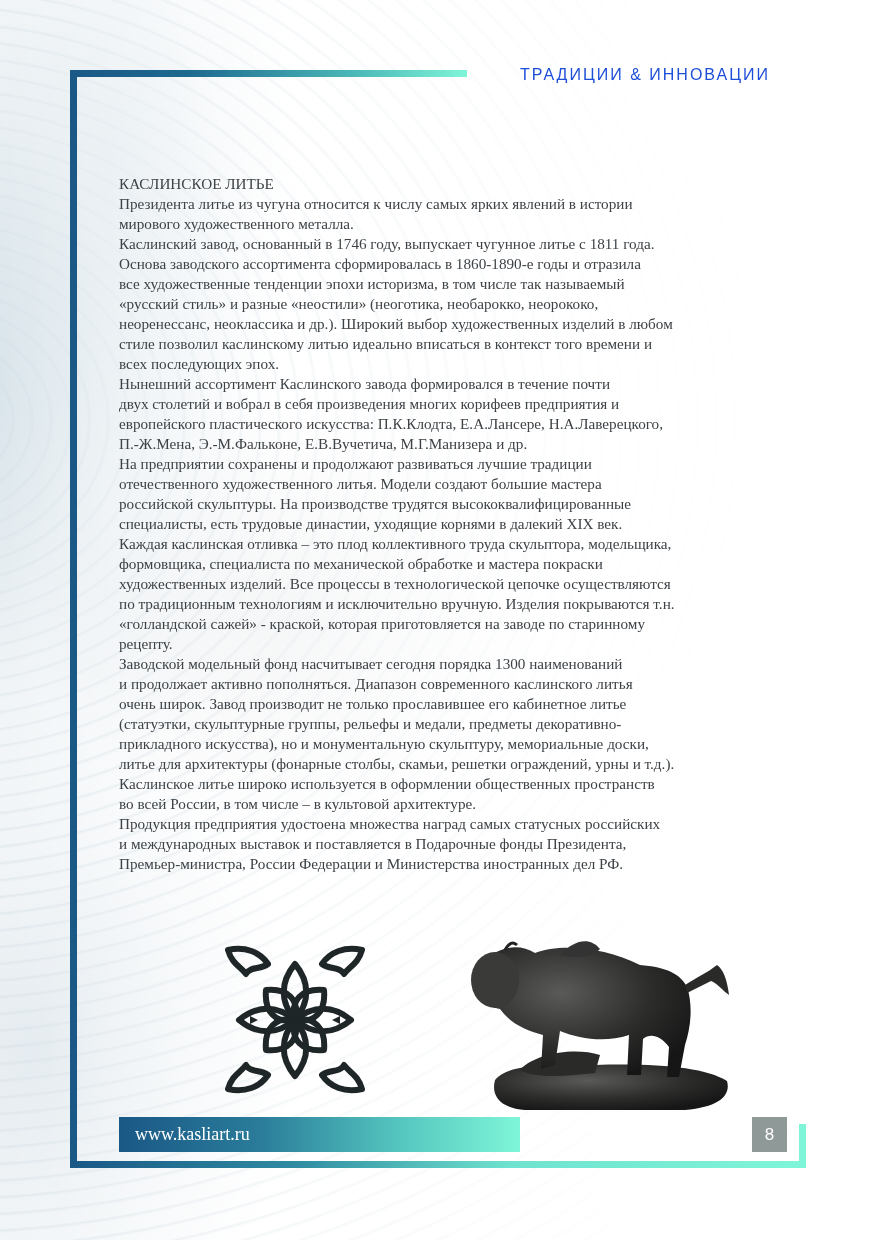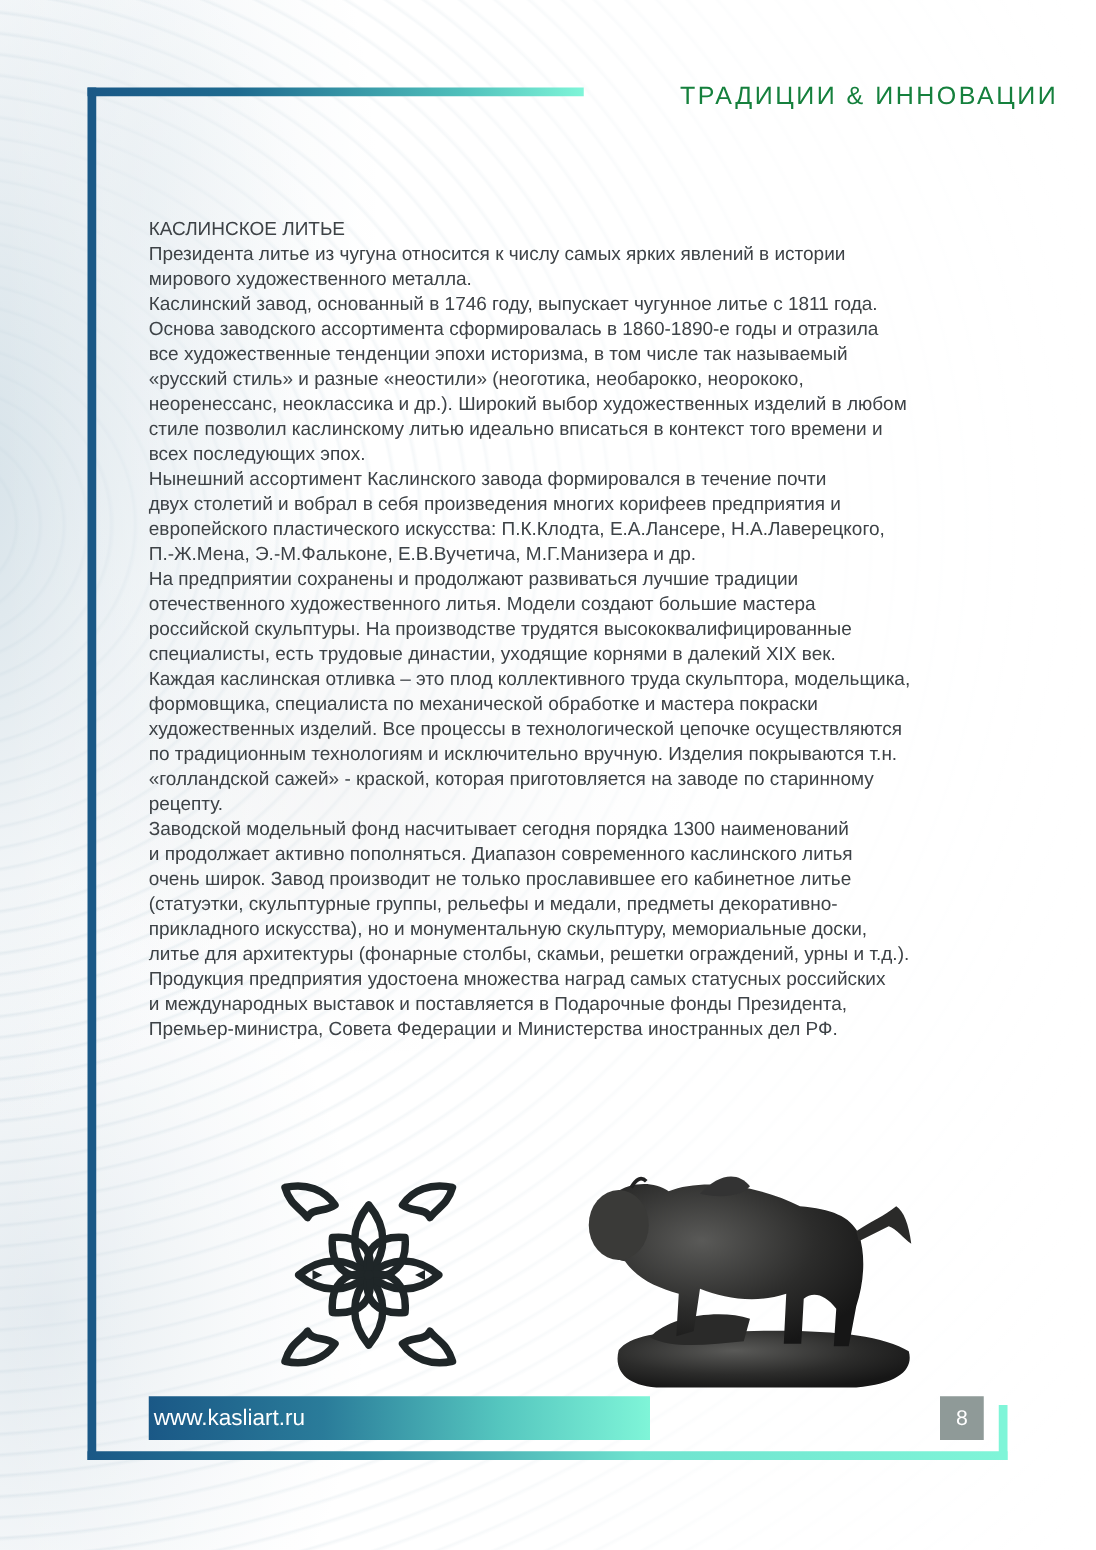--- a/index.html
+++ b/index.html
@@ -51,32 +51,32 @@
       background: linear-gradient(90deg, #1a5886 0%, #2e8aa0 30%, #6fe3cf 60%, #7ff5d8 100%);
     }
     .frame-right {
       position: absolute;
       left: 799px; top: 1124px;
       width: 7px; height: 44px;
       background: #7ff5d8;
     }
     .header-title {
       position: absolute;
-      left: 544px; top: 66px;
+      left: 520px; top: 66px;
       width: 270px;
-      font-size: 20px;
+      font-size: 16px;
       letter-spacing: 2px;
-      color: #15803d;
+      color: #1d4ed8;
       white-space: nowrap;
     }
     .content {
       position: absolute;
       left: 119px; top: 174px;
       width: 690px;
-      font-family: Liberation Sans, sans-serif;
+      font-family: Liberation Serif, serif;
       font-size: 15.2px;
       line-height: 20px;
       color: #3d4246;
     }
     .content p {
       margin: 0;
       white-space: pre-line;
     }
     .heading {
       text-transform: uppercase;
@@ -92,24 +92,25 @@
       width: 270px; height: 180px;
     }
     .footer-url {
       position: absolute;
       left: 119px; top: 1117px;
       width: 401px; height: 35px;
       background: linear-gradient(90deg, #1a5886 0%, #2a7c9a 35%, #55c6bf 70%, #7ff5d8 100%);
       color: #ffffff;
       font-size: 18px;
       line-height: 35px;
-      padding-left: 4px;
+      padding-left: 16px;
       box-sizing: border-box;
       text-decoration: none;
       display: block;
+      font-family: Liberation Serif, serif;
     }
     .page-number {
       position: absolute;
       left: 752px; top: 1117px;
       width: 35px; height: 35px;
       background: #8f9a98;
       color: #ffffff;
       font-size: 17px;
       line-height: 35px;
       text-align: center;
@@ -152,23 +153,25 @@
 художественных изделий. Все процессы в технологической цепочке осуществляются
 по традиционным технологиям и исключительно вручную. Изделия покрываются т.н.
 «голландской сажей» - краской, которая приготовляется на заводе по старинному
 рецепту.</p>
   <p>Заводской модельный фонд насчитывает сегодня порядка 1300 наименований
 и продолжает активно пополняться. Диапазон современного каслинского литья
 очень широк. Завод производит не только прославившее его кабинетное литье
 (статуэтки, скульптурные группы, рельефы и медали, предметы декоративно-
 прикладного искусства), но и монументальную скульптуру, мемориальные доски,
 литье для архитектуры (фонарные столбы, скамьи, решетки ограждений, урны и т.д.).</p>
+  <p>Каслинское литье широко используется в оформлении общественных пространств
+во всей России, в том числе – в культовой архитектуре.</p>
   <p> Продукция предприятия удостоена множества наград самых статусных российских
 и международных выставок и поставляется в Подарочные фонды Президента,
-Премьер-министра, Совета Федерации и Министерства иностранных дел РФ.</p>
+Премьер-министра, России Федерации и Министерства иностранных дел РФ.</p>
 </div>
 
 <svg class="img-ornament" viewBox="0 0 150 155">
   <g fill="none" stroke="#1f2628" stroke-width="6" stroke-linejoin="round" stroke-linecap="round">
 
     <path d="M75 78 C60 60 60 40 75 22 C90 40 90 60 75 78 Z"></path>
     <path d="M75 78 C60 96 60 116 75 134 C90 116 90 96 75 78 Z"></path>
     <path d="M75 78 C57 63 37 63 19 78 C37 93 57 93 75 78 Z"></path>
     <path d="M75 78 C93 63 113 63 131 78 C113 93 93 93 75 78 Z"></path>
 

